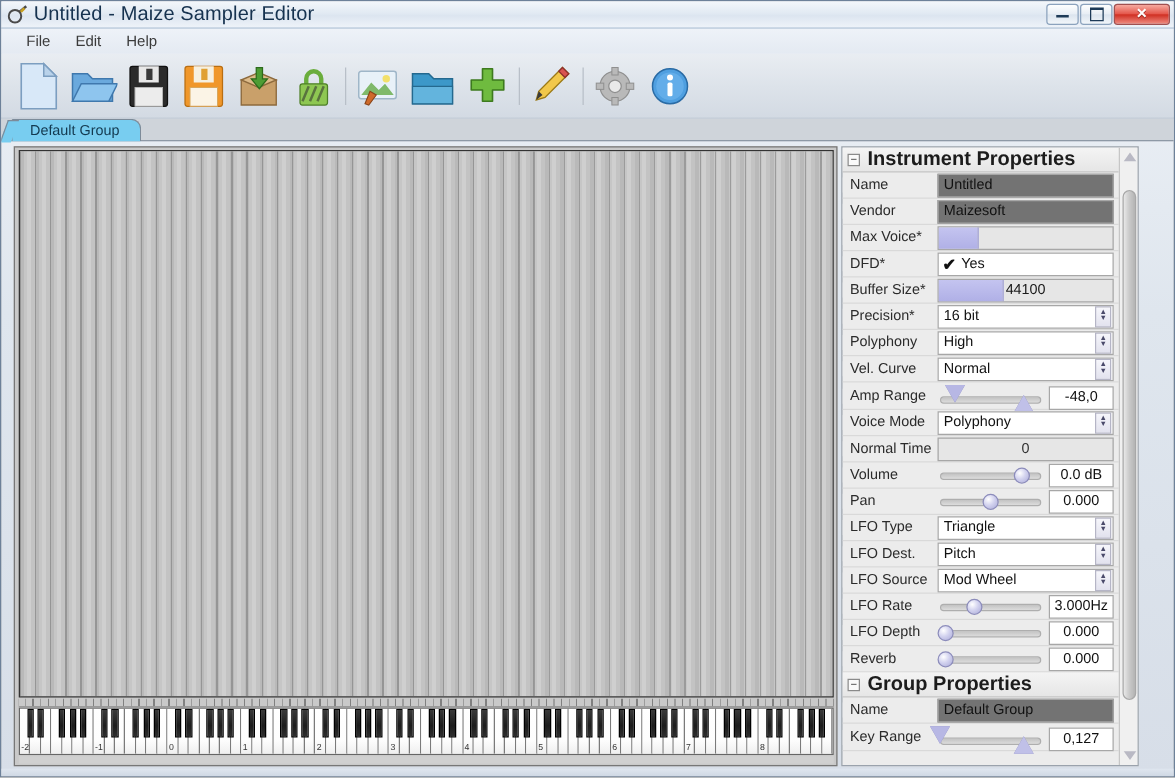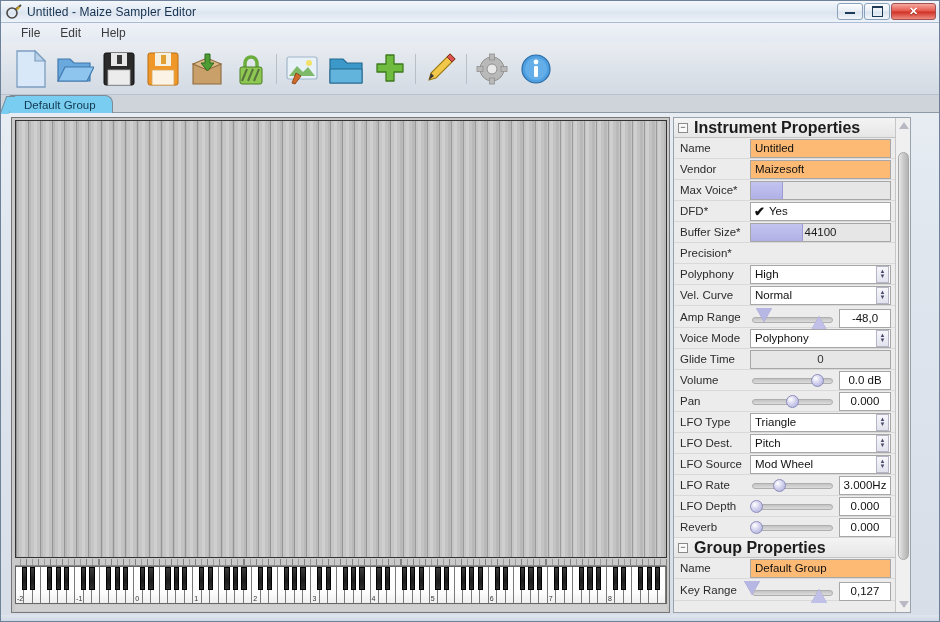--- a/index.html
+++ b/index.html
@@ -12,21 +12,21 @@
   }
   #app{position:relative;width:940px;height:622px;overflow:hidden;
     background:linear-gradient(180deg,#eef2f7 0%,#dfe6ee 40%,#d7dee8 100%);
     border:1px solid #6d8199;box-sizing:border-box;}
 
   
   .titlebar{position:absolute;left:0;top:0;width:938px;height:22px;
     background:linear-gradient(180deg,#f3f7fb 0%,#e2eaf3 45%,#dce5f0 55%,#eef3f9 100%);
     border-bottom:1px solid #a9bdd4;box-sizing:border-box;display:flex;align-items:center;}
   .tb-icon{width:16px;height:16px;margin-left:5px;margin-right:5px;position:relative;flex:0 0 auto;}
-  .tb-title{font-size:12px;color:#16324f;white-space:nowrap;letter-spacing:0.1px;}
+  .tb-title{font-size:16px;color:#16324f;white-space:nowrap;letter-spacing:0.1px;}
   .tb-btns{position:absolute;right:3px;top:2px;display:flex;gap:1px;}
   .tb-btn{width:26px;height:17px;border:1px solid #8ba2bd;border-radius:3px;
     background:linear-gradient(180deg,#fdfefe 0%,#e8eef5 48%,#dbe4ee 52%,#f2f6fa 100%);
     display:flex;align-items:center;justify-content:center;box-sizing:border-box;}
   .tb-btn.close{width:45px;border:1px solid #a05050;
     background:linear-gradient(180deg,#f6a9a0 0%,#e4564a 48%,#cf2f22 52%,#ef8b80 100%);}
   .glyph{font-size:9px;color:#1d3a57;line-height:1;}
   .tb-btn.close .glyph{color:#fff;font-size:11px;font-weight:bold;text-shadow:0 1px 0 #8d1b12;}
   .min-g{width:10px;height:3px;border-bottom:2px solid #1d3a57;}
   .max-g{width:9px;height:8px;border:1px solid #1d3a57;border-top-width:2px;}
@@ -100,21 +100,21 @@
     background:linear-gradient(180deg,#f4f4f4 0%,#e6e6e6 100%);
     border-bottom:1px solid #c3c3c3;padding-left:4px;box-sizing:border-box;}
   .expander{width:10px;height:10px;border:1px solid #8a8a8a;background:#fafafa;
     display:flex;align-items:center;justify-content:center;margin-right:6px;
     font-size:9px;line-height:1;color:#333;box-sizing:border-box;}
   .sec-title{font-weight:bold;font-size:16px;color:#1c1c1c;}
   .row{height:21px;display:flex;align-items:center;border-bottom:1px solid #d9d9d9;box-sizing:border-box;}
   .lbl{width:76px;flex:0 0 76px;padding-left:6px;font-size:11.5px;color:#2b2b2b;
        box-sizing:border-box;background:#ececec;white-space:nowrap;overflow:hidden;}
   .fld{flex:1 1 auto;height:19px;margin-right:4px;box-sizing:border-box;position:relative;}
-  .txt{background:#fdba74;border:1px solid #a7a7a7;height:19px;line-height:17px;
+  .txt{background:#737373;border:1px solid #a7a7a7;height:19px;line-height:17px;
        padding-left:4px;font-size:11.5px;color:#111;box-sizing:border-box;width:100%;}
   .txt.ro{background:#e6e6e6;color:#333;text-align:center;padding-left:0;}
   .combo{background:#fff;border:1px solid #a7a7a7;height:19px;
        box-sizing:border-box;width:100%;display:flex;align-items:center;}
   .combo span.v{flex:1;padding-left:4px;font-size:11.5px;color:#111;}
   .spin{width:13px;height:17px;display:flex;flex-direction:column;
         align-items:center;justify-content:center;margin-right:1px;
         background:linear-gradient(180deg,#f6f6fb,#e2e2ee);border:1px solid #b5b5c6;
         box-sizing:border-box;}
   .spin i{font-style:normal;font-size:6px;line-height:5px;color:#4a4a6a;}
@@ -516,20 +516,29 @@
           <div class="lbl">Buffer Size*</div>
           <div class="fld">
             <div class="pbar">
               <div class="fill" style="width: 37%;"></div>
               <div class="pv">44100</div>
             </div>
           </div>
         </div>
         <div class="row">
           <div class="lbl">Precision*</div>
+          <div class="fld">
+            <div class="combo">
+              <span class="v">16 bit</span>
+              <span class="spin">
+                <i>▲</i>
+                <i>▼</i>
+              </span>
+            </div>
+          </div>
         </div>
         <div class="row">
           <div class="lbl">Polyphony</div>
           <div class="fld">
             <div class="combo">
               <span class="v">High</span>
               <span class="spin">
                 <i>▲</i>
                 <i>▼</i>
               </span>
@@ -567,21 +576,21 @@
             <div class="combo">
               <span class="v">Polyphony</span>
               <span class="spin">
                 <i>▲</i>
                 <i>▼</i>
               </span>
             </div>
           </div>
         </div>
         <div class="row">
-          <div class="lbl">Glide Time</div>
+          <div class="lbl">Normal Time</div>
           <div class="fld">
             <div class="txt ro">0</div>
           </div>
         </div>
         <div class="row">
           <div class="lbl">Volume</div>
           <div class="fld">
             <div class="sl-row">
               <div class="slider">
                 <div class="track"></div>

